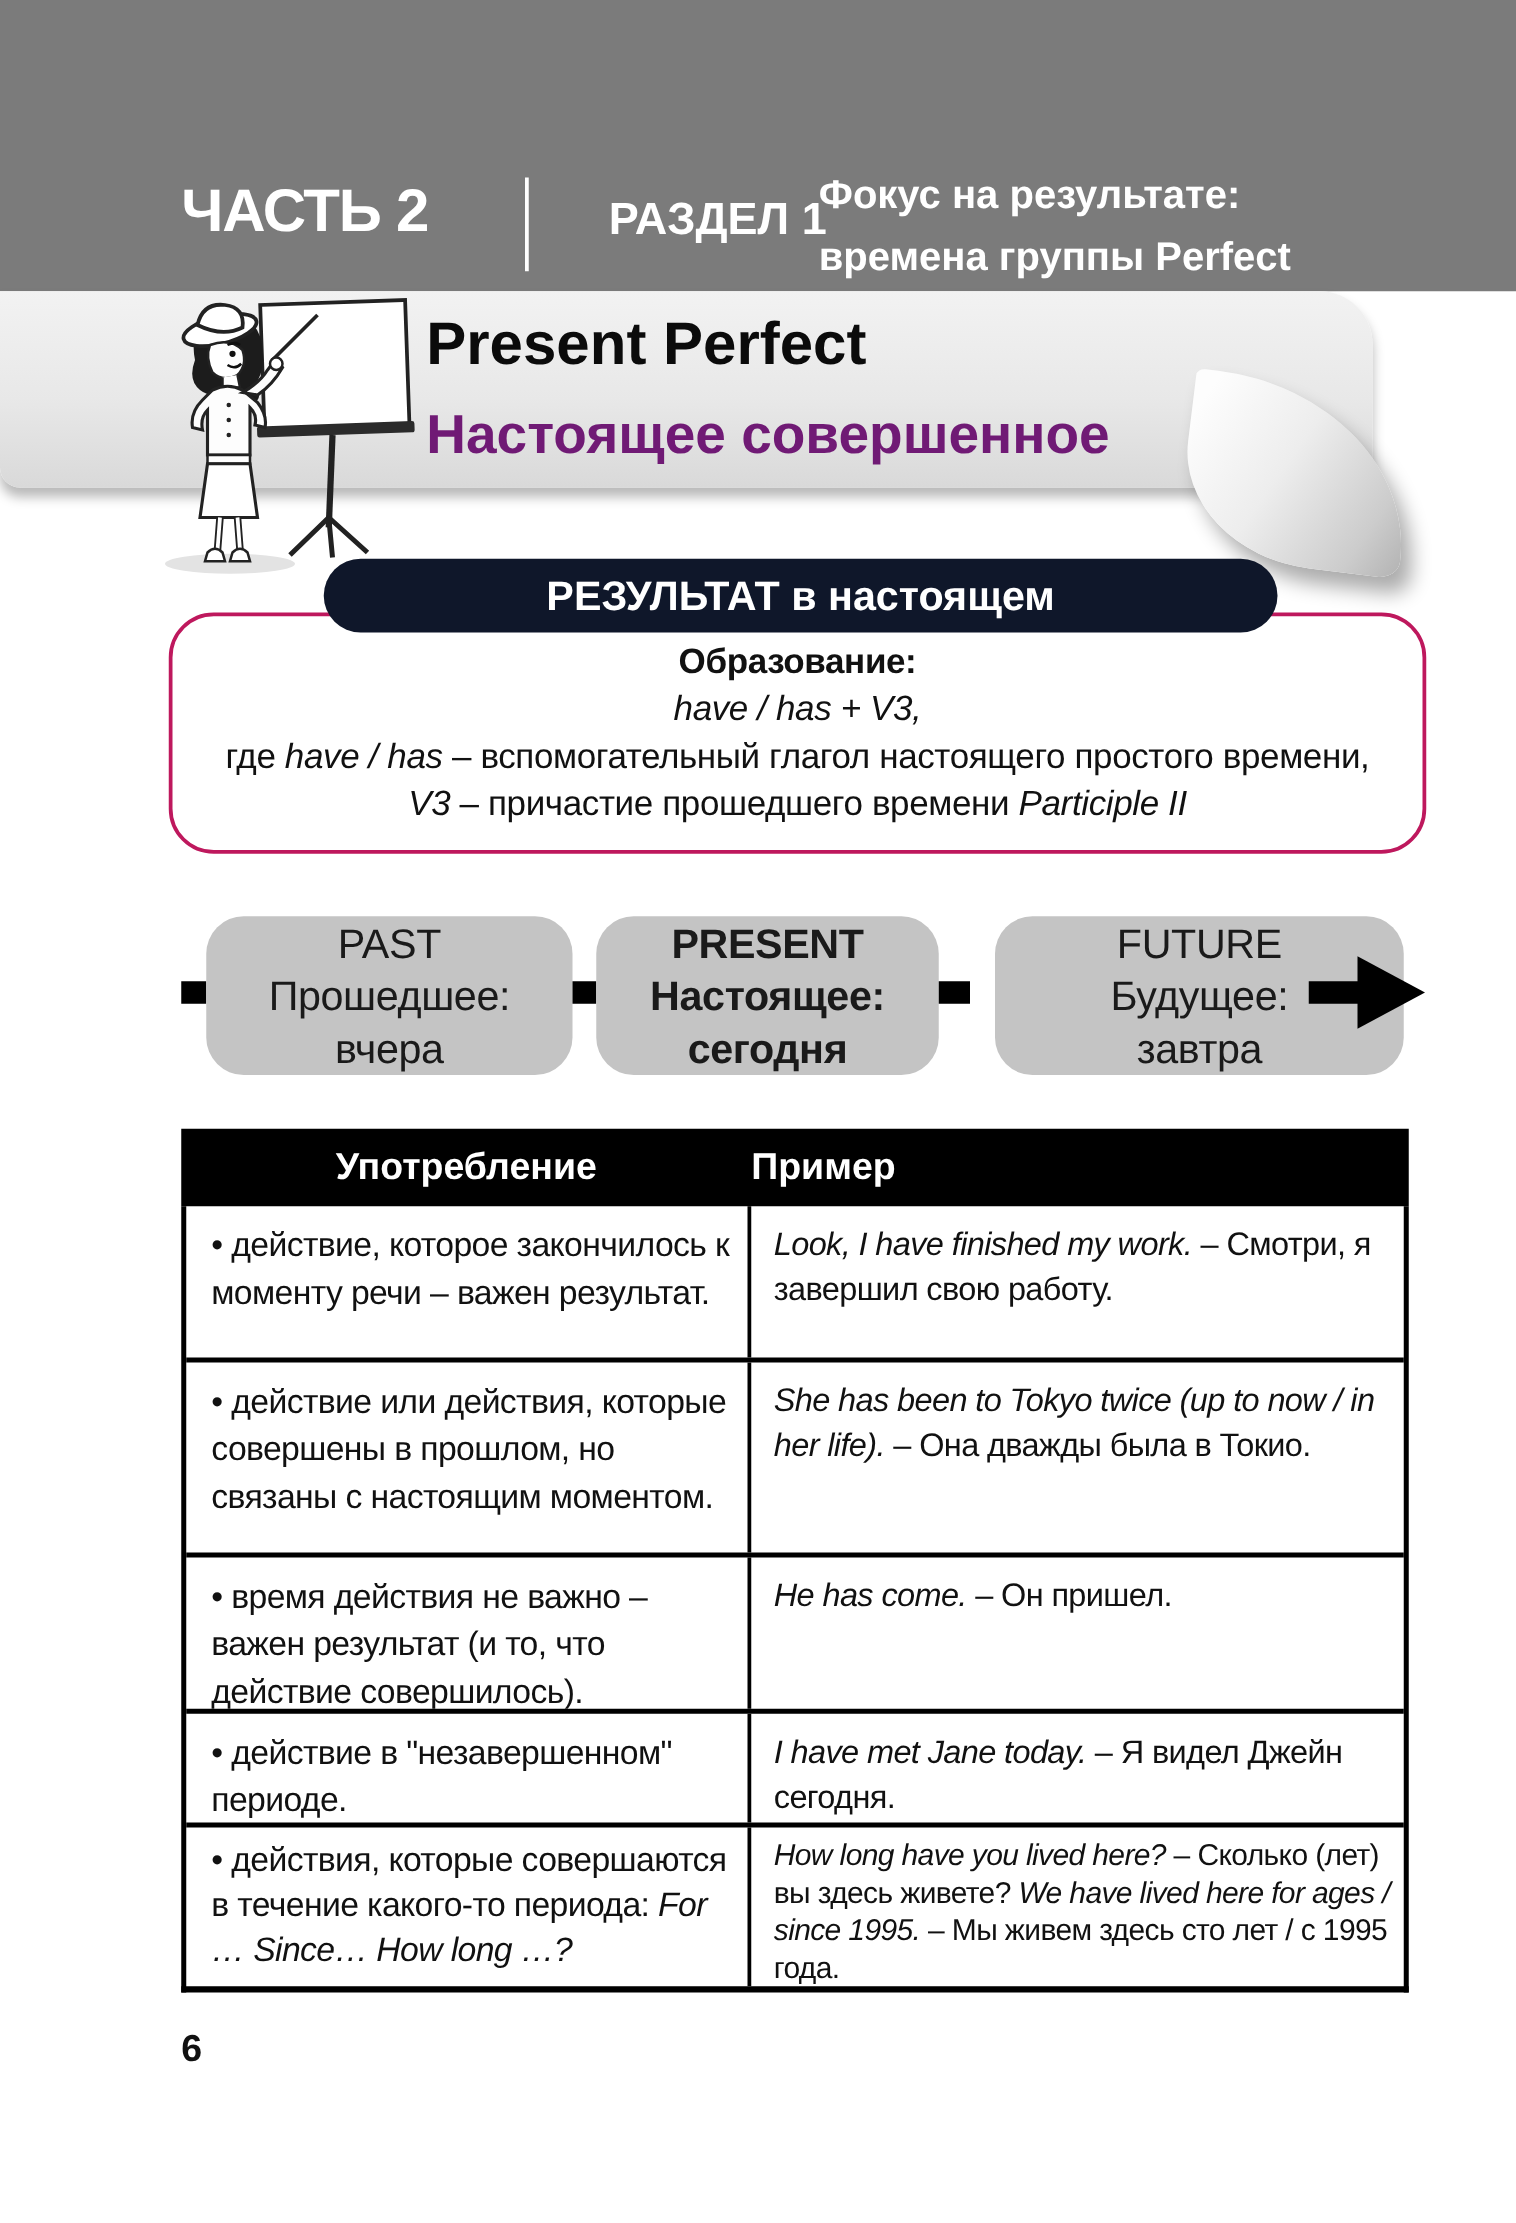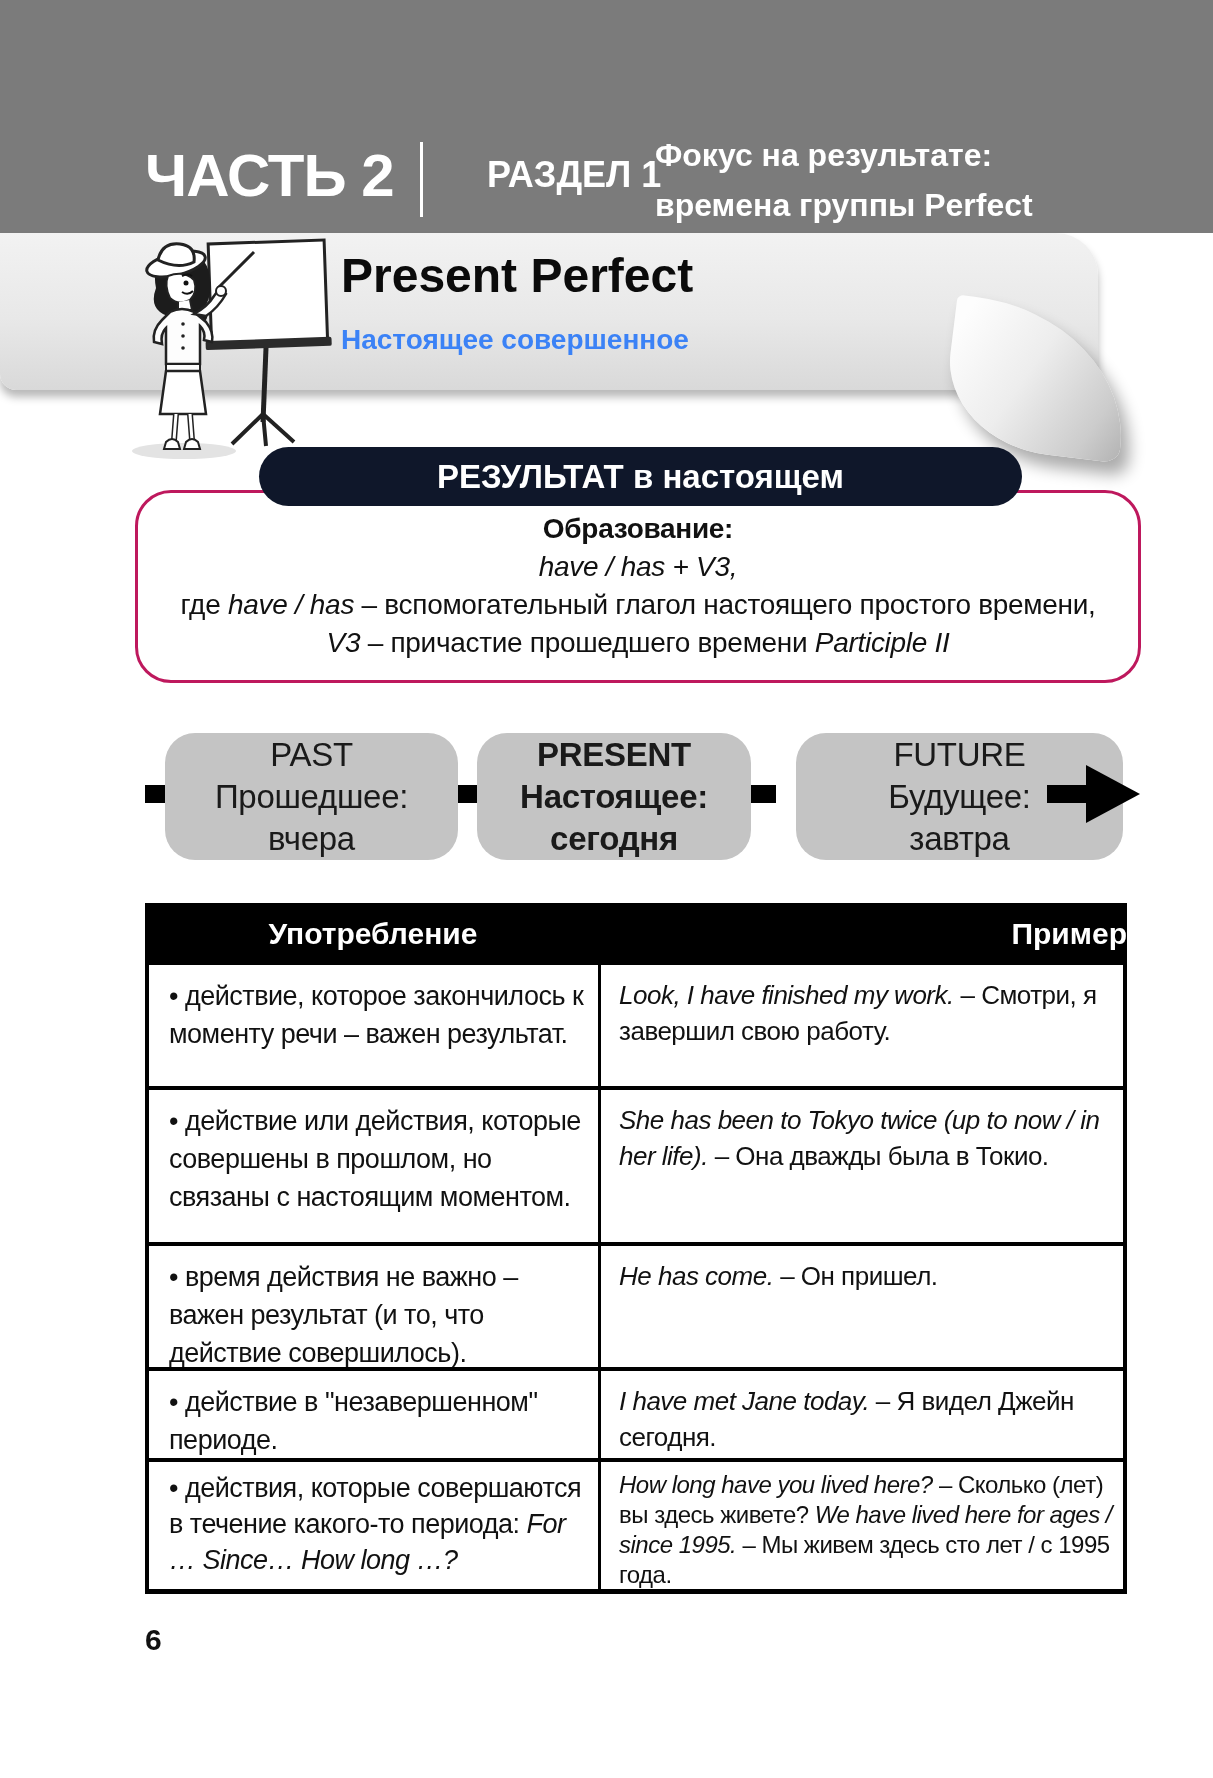--- a/index.html
+++ b/index.html
@@ -2,35 +2,35 @@
 <html><head>
 <meta charset="utf-8">
 <style>
   html,body{margin:0;padding:0;background:#fff;}
   body{width:1213px;height:1778px;position:relative;overflow:hidden;
        font-family:"Liberation Sans","DejaVu Sans",sans-serif;color:#111;}
   .page{position:absolute;inset:0;}
 
   
   .header-band{position:absolute;left:0;top:0;width:1213px;height:233px;background:#7b7b7b;}
-  .part-title{position:absolute;left:145px;top:146px;font-size:60px;font-weight:bold;color:#fff;letter-spacing:-1px;line-height:1;}
+  .part-title{position:absolute;left:145px;top:146px;font-size:48px;font-weight:bold;color:#fff;letter-spacing:-1px;line-height:1;}
   .header-divider{position:absolute;left:420px;top:142px;width:3px;height:75px;background:#fff;}
   .section-title{position:absolute;left:452px;top:157px;font-size:36px;font-weight:bold;color:#fff;line-height:1;margin-left:35px;}
   .focus-title{position:absolute;left:655px;top:130px;font-size:32px;font-weight:bold;color:#fff;line-height:50px;}
 
   
   .banner{position:absolute;left:0;top:233px;width:1098px;height:157px;
           background:linear-gradient(180deg,#f2f2f2 0%,#e8e8e8 55%,#d9d9d9 100%);
           border-radius:0 42px 0 16px;box-shadow:0 7px 9px rgba(0,0,0,.28);}
   .curl{position:absolute;left:948px;top:305px;width:180px;height:148px;
         background:linear-gradient(118deg,#fdfdfd 8%,#ededed 45%,#cccccc 82%,#b3b3b3 100%);
         border-radius:4% 96% 10% 64%;transform:rotate(7deg);
         box-shadow:10px 12px 16px rgba(0,0,0,.33);}
   .title-en{position:absolute;left:341px;top:252px;font-size:48px;font-weight:bold;color:#0b0b0b;line-height:1;}
-  .title-ru{position:absolute;left:341px;top:326px;font-size:28px;font-weight:bold;color:#3b82f6;line-height:1;}
+  .title-ru{position:absolute;left:341px;top:326px;font-size:44px;font-weight:bold;color:#701a75;line-height:1;}
   .teacher{position:absolute;left:122px;top:236px;width:210px;height:228px;z-index:5;}
 
   
   .pill{position:absolute;left:259px;top:447px;width:763px;height:59px;background:#0f172a;border-radius:30px;
         display:flex;align-items:center;justify-content:center;color:#fff;font-size:33px;font-weight:bold;z-index:3;}
   .formation-box{position:absolute;left:135px;top:490px;width:1006px;height:193px;box-sizing:border-box;
         border:3px solid #be185d;border-radius:36px;background:#fff;z-index:2;
         text-align:center;padding-top:17px;font-size:28px;line-height:38px;letter-spacing:-0.3px;}
   .it{font-style:italic;}
 
@@ -46,21 +46,21 @@
         display:flex;flex-direction:column;justify-content:center;align-items:center;
         font-size:33px;line-height:42px;color:#1a1a1a;letter-spacing:-0.3px;}
   .tl-past{left:165px;width:293px;}
   .tl-present{left:477px;width:274px;font-weight:bold;}
   .tl-future{left:796px;width:327px;}
 
   
   .grammar-table{position:absolute;left:145px;top:903px;width:982px;}
   .thead{display:flex;background:#000;color:#fff;height:62px;align-items:center;}
   .thead .hc1{width:456px;text-align:center;font-size:30px;font-weight:600;}
-  .thead .hc2{width:526px;text-align:right;font-size:30px;font-weight:600;}
+  .thead .hc2{width:526px;text-align:left;font-size:30px;font-weight:600;}
   .tbody{border:4px solid #000;border-top:none;border-bottom-width:5px;}
   .trow{display:flex;}
   .trow + .trow{border-top:4px solid #000;}
   .cell-u{width:452px;box-sizing:border-box;border-right:3px solid #000;
           padding:12px 8px 0 20px;font-size:27px;line-height:38px;letter-spacing:-0.5px;overflow:hidden;}
   .cell-e{flex:1;box-sizing:border-box;padding:12px 10px 0 18px;font-size:26px;line-height:36px;letter-spacing:-0.5px;overflow:hidden;}
   .r1{height:121px;} .r2{height:152px;} .r3{height:121px;} .r4{height:87px;} .r5{height:127px;}
   .r5 .cell-e{font-size:24px;line-height:30px;padding-top:8px;}
   .r5 .cell-u{padding-top:8px;line-height:36px;}
 

